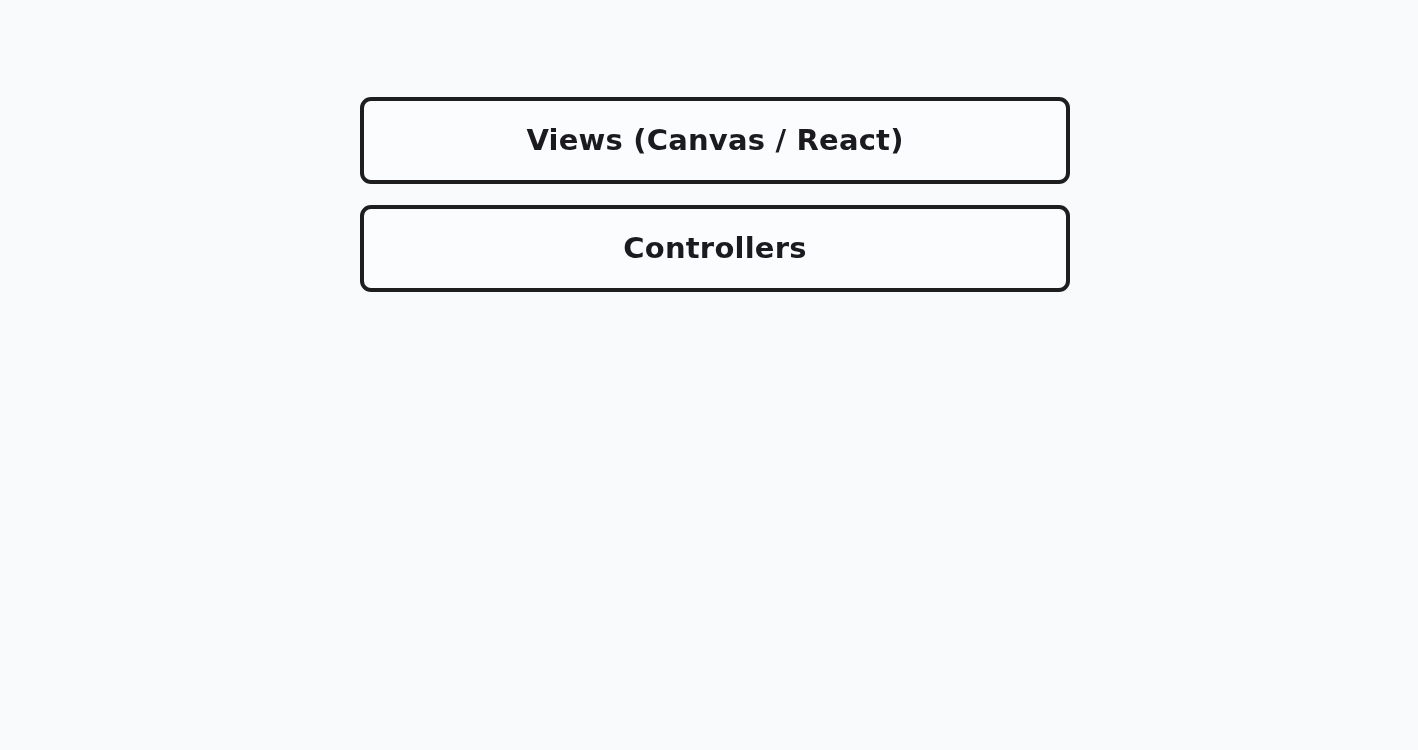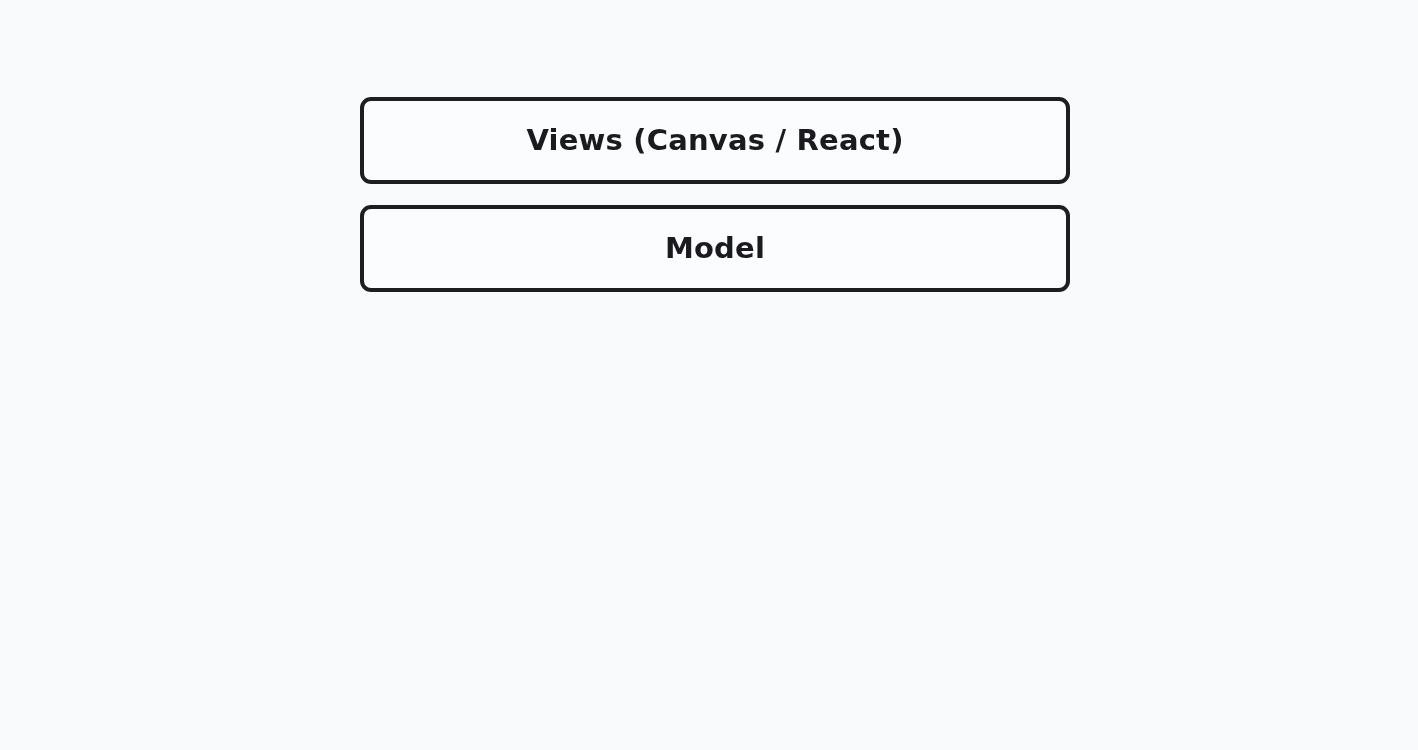--- a/index.html
+++ b/index.html
@@ -62,21 +62,21 @@
 <body>
 
 <div id="diagram-canvas">
 
   <div id="layer-stack">
 
     <div class="layer-box">
       <span class="layer-label">Views (Canvas / React)</span>
     </div>
 
+    <div class="layer-box">
+      <span class="layer-label">Controllers</span>
+    </div>
 
 
 
-    <div class="layer-box">
-      <span class="layer-label">Model</span>
-    </div>
 
   </div>
 </div>
 
 </body></html>

